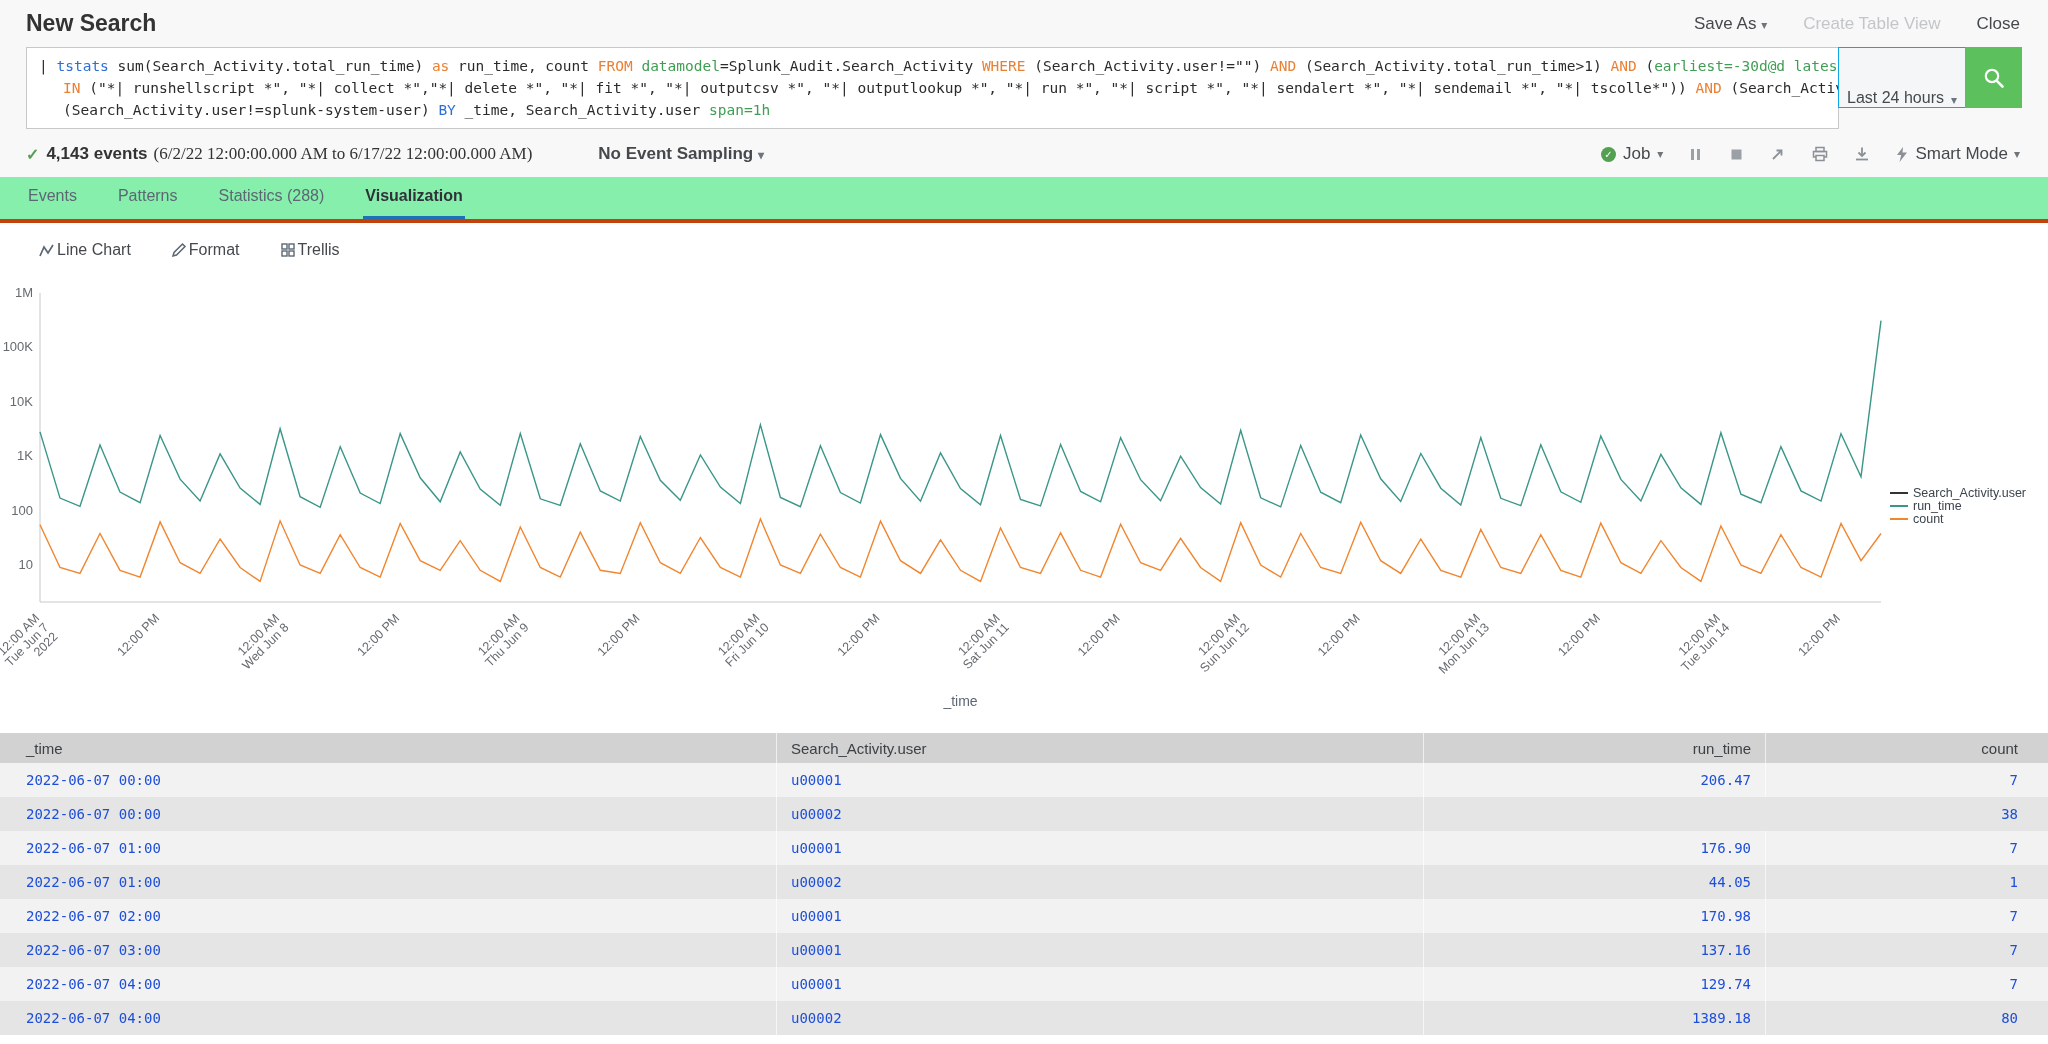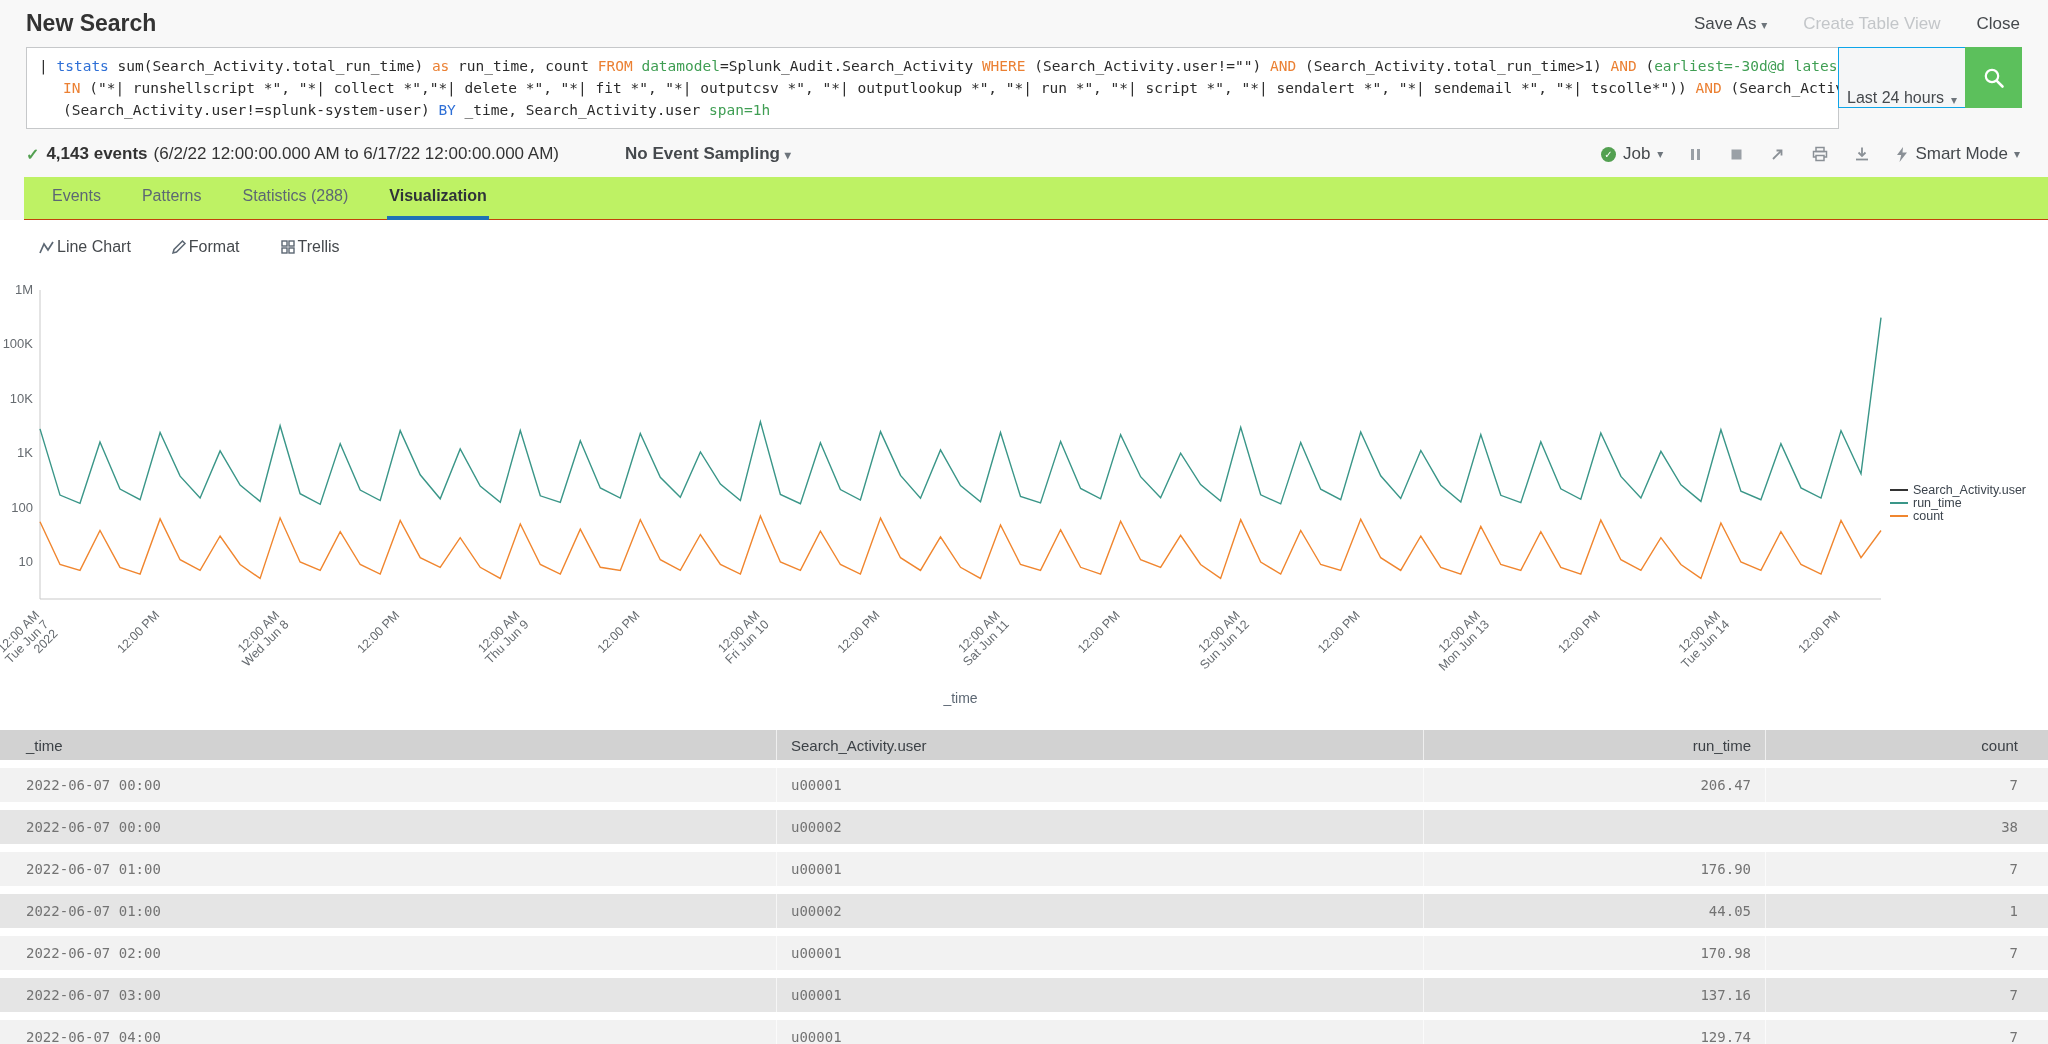--- a/index.html
+++ b/index.html
@@ -40,30 +40,30 @@
   }
   .search-btn {
     margin-left:-1px; width:57px; height:61px; border:none;
     background:#5cc05c; display:flex; align-items:center; justify-content:center; cursor:pointer;
   }
 
   
   .status-row { display:flex; align-items:center; padding:15px 28px 13px 26px; font-size:17px; color:#45494d; }
   .check-icon { color:#53a051; margin-right:7px; font-size:16px; font-weight:bold; }
   .evt-count { font-weight:bold; color:#333; margin-right:6px; }
-  .evt-range { color:#333; }
+  .evt-range { color:#333;font-family:Liberation Serif, serif; }
   .sampling { margin-left:66px; cursor:pointer;font-weight:bold; }
   .status-right { margin-left:auto; display:flex; align-items:center; gap:24px; }
   .job-menu { display:flex; align-items:center; gap:7px; cursor:pointer; }
   .job-dot { width:15px; height:15px; border-radius:50%; background:#53a051; display:flex; align-items:center; justify-content:center; color:#fff; font-size:10px; }
   .tool-icon { display:flex; align-items:center; cursor:pointer; }
   .mode-menu { display:flex; align-items:center; gap:6px; cursor:pointer; }
 
   
-  .tabs { display:flex; gap:37px; padding:0 2px 0 26px; border-bottom:1px solid #c2410c; background:#bef264;margin-left:24px; }
+  .tabs { display:flex; gap:37px; padding:0 2px 0 26px; border-bottom:4px solid #c2410c; background:#86efac; }
   .tab { padding:10px 2px 11px; font-size:16px; color:#5c6773; cursor:pointer; border-bottom:4px solid transparent; margin-bottom:-1px; }
   .tab.active { color:#2f3339; font-weight:bold; border-bottom-color:#1f72b5; }
 
   
   .viz-controls { display:flex; gap:40px; padding:18px 0 10px 38px; background:#fff; font-size:16px; color:#45494d; }
   .ctl { display:flex; align-items:center; gap:2px; cursor:pointer; }
 
   
   .chart-wrap { background:#fff; }
   svg text { font-family:"Liberation Sans", sans-serif; }
@@ -74,21 +74,21 @@
 
   
   .results-table { font-family:"DejaVu Sans Mono", monospace; font-size:14px; }
   .thead { display:flex; background:#d2d2d2; height:30px; align-items:center;
            font-family:"Liberation Sans", sans-serif; font-size:15px; color:#3c4146; }
   .tcell { padding:0 14px; border-right:1px solid rgba(255,255,255,0.65); height:100%; display:flex; align-items:center; }
   .cell-time  { width:777px; padding-left:26px; }
   .cell-user  { width:647px; }
   .cell-run   { width:342px; justify-content:flex-end; }
   .cell-count { flex:1; justify-content:flex-end; padding-right:30px; border-right:none; }
-  .trow { display:flex; height:34px; color:#737373;margin-top:8px; }
+  .trow { display:flex; height:34px; color:#1d4ed8; }
   .trow.odd  { background:#f2f2f2; }
   .trow.even { background:#e5e5e5; }
   .trow .tcell { cursor:pointer; }
 </style>
 </head>
 <body>
 
 <div class="top-section">
 
   <div class="topbar">

